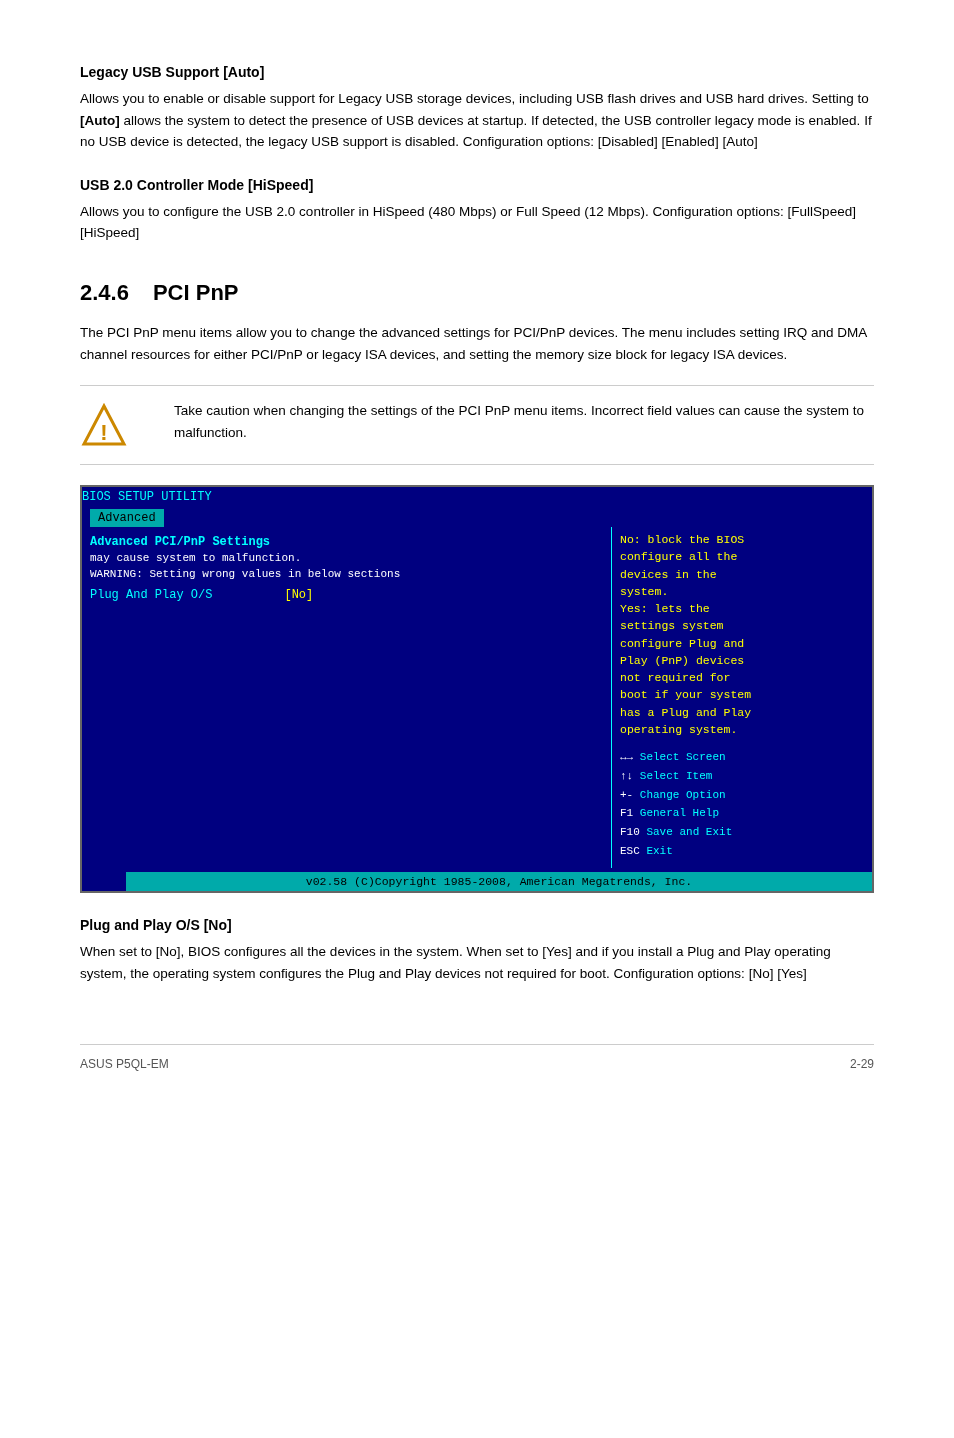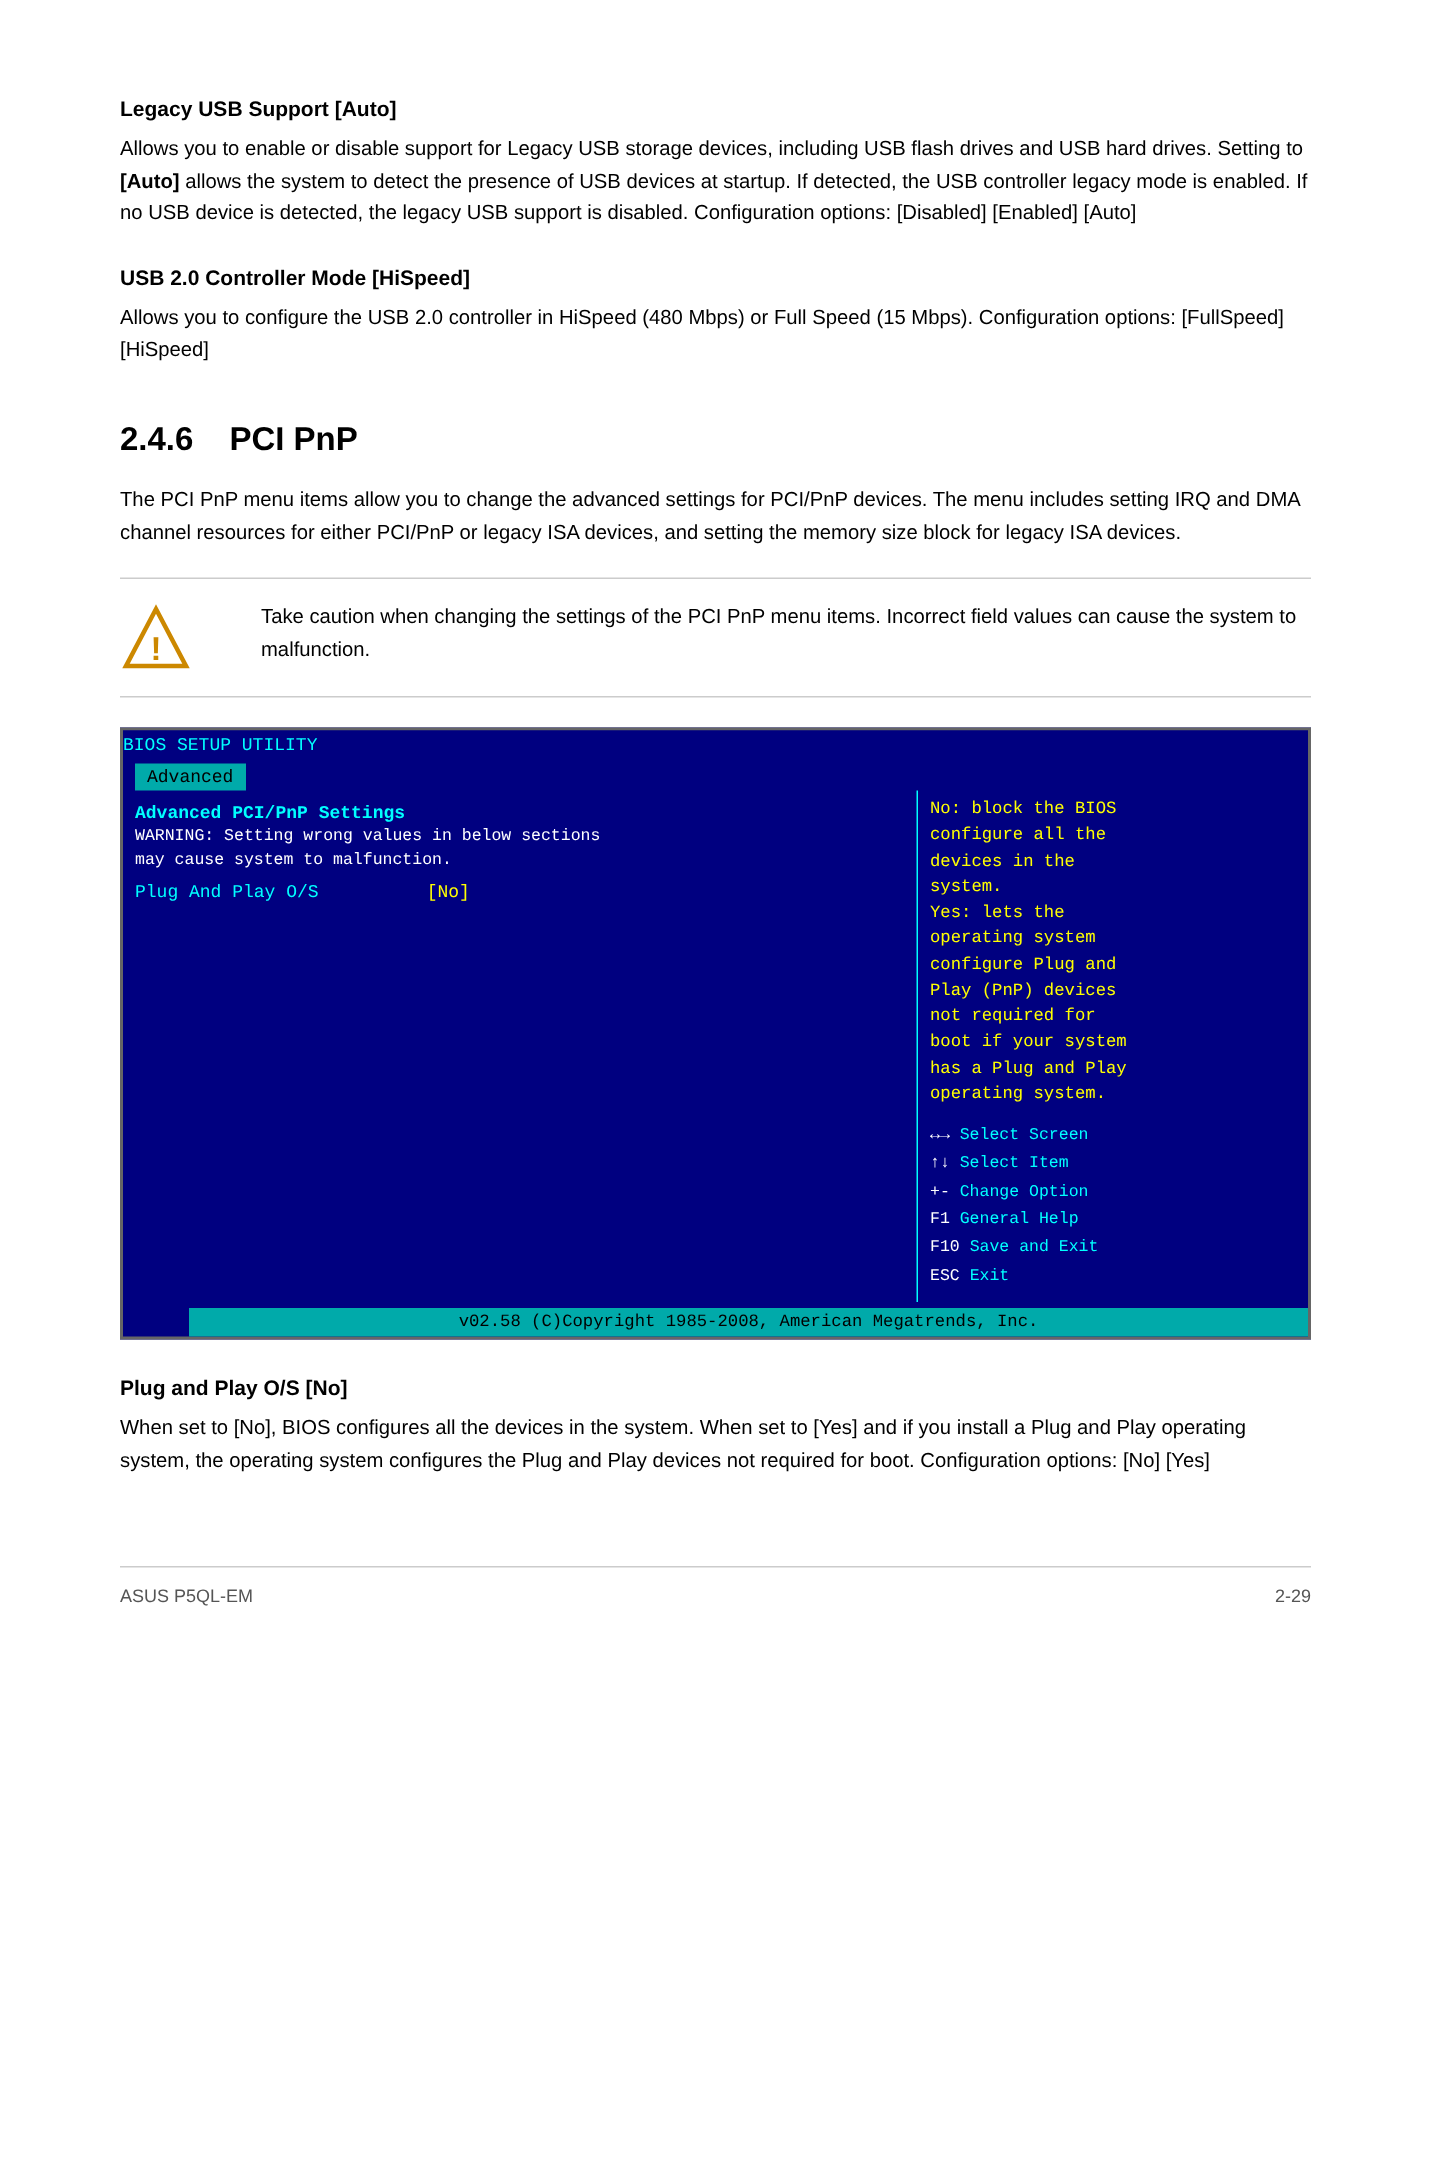--- a/index.html
+++ b/index.html
@@ -179,21 +179,21 @@
 
 <div>
   <div class="section-heading">Legacy USB Support [Auto]</div>
   <p class="body-text">
     Allows you to enable or disable support for Legacy USB storage devices, including USB flash drives and USB hard drives. Setting to <strong>[Auto]</strong> allows the system to detect the presence of USB devices at startup. If detected, the USB controller legacy mode is enabled. If no USB device is detected, the legacy USB support is disabled. Configuration options: [Disabled] [Enabled] [Auto]
   </p>
 </div>
 
 <div>
   <div class="section-heading">USB 2.0 Controller Mode [HiSpeed]</div>
-  <p class="body-text">Allows you to configure the USB 2.0 controller in HiSpeed (480 Mbps) or Full Speed (15 Mbps). Configuration options: [FullSpeed] [HiSpeed]</p>
+  <p class="body-text">Allows you to configure the USB 2.0 controller in HiSpeed (480 Mbps) or Full Speed (12 Mbps). Configuration options: [FullSpeed] [HiSpeed]</p>
 </div>
 
 <div>
   <div class="chapter-heading">
     <span class="number">2.4.6</span><span>PCI PnP</span>
   </div>
   <p class="body-text">The PCI PnP menu items allow you to change the advanced settings for PCI/PnP devices. The menu includes setting IRQ and DMA channel resources for either PCI/PnP or legacy ISA devices, and setting the memory size block for legacy ISA devices.</p>
 </div>
 
 <div class="caution-box">
@@ -208,37 +208,37 @@
 
 <div class="bios-screen">
   <div class="bios-title-bar">BIOS SETUP UTILITY</div>
   <div class="bios-tab-bar">
     <div class="bios-tab active">Advanced</div>
   </div>
   <div class="bios-body">
     <div class="bios-left">
       <div class="bios-section-title">Advanced PCI/PnP Settings</div>
       <div class="bios-warning">
+        <div>         may cause system to malfunction.</div>
         <div>WARNING: Setting wrong values in below sections</div>
-        <div>         may cause system to malfunction.</div>
       </div>
       <div class="bios-item">
         <span>Plug And Play O/S</span>
         &nbsp;&nbsp;&nbsp;&nbsp;&nbsp;&nbsp;&nbsp;&nbsp;
         <span class="item-value">[No]</span>
       </div>
     </div>
     <div class="bios-right">
       <div id="bios-right-description">
           <div>No: block the BIOS</div>
           <div>configure all the</div>
           <div>devices in the</div>
           <div>system.</div>
           <div>Yes: lets the</div>
-          <div>operating system</div>
+          <div>settings system</div>
           <div>configure Plug and</div>
           <div>Play (PnP) devices</div>
           <div>not required for</div>
           <div>boot if your system</div>
           <div>has a Plug and Play</div>
           <div>operating system.</div>
         </div>
       <div class="bios-nav" id="bios-nav-container">
           <div><span style="color:#fff;font-family:'Courier New',monospace;">↔→</span>  <span style="color:#00ffff;font-family:'Courier New',monospace;">Select Screen</span></div>
           <div><span style="color:#fff;font-family:'Courier New',monospace;">↑↓</span>  <span style="color:#00ffff;font-family:'Courier New',monospace;">Select Item</span></div>

